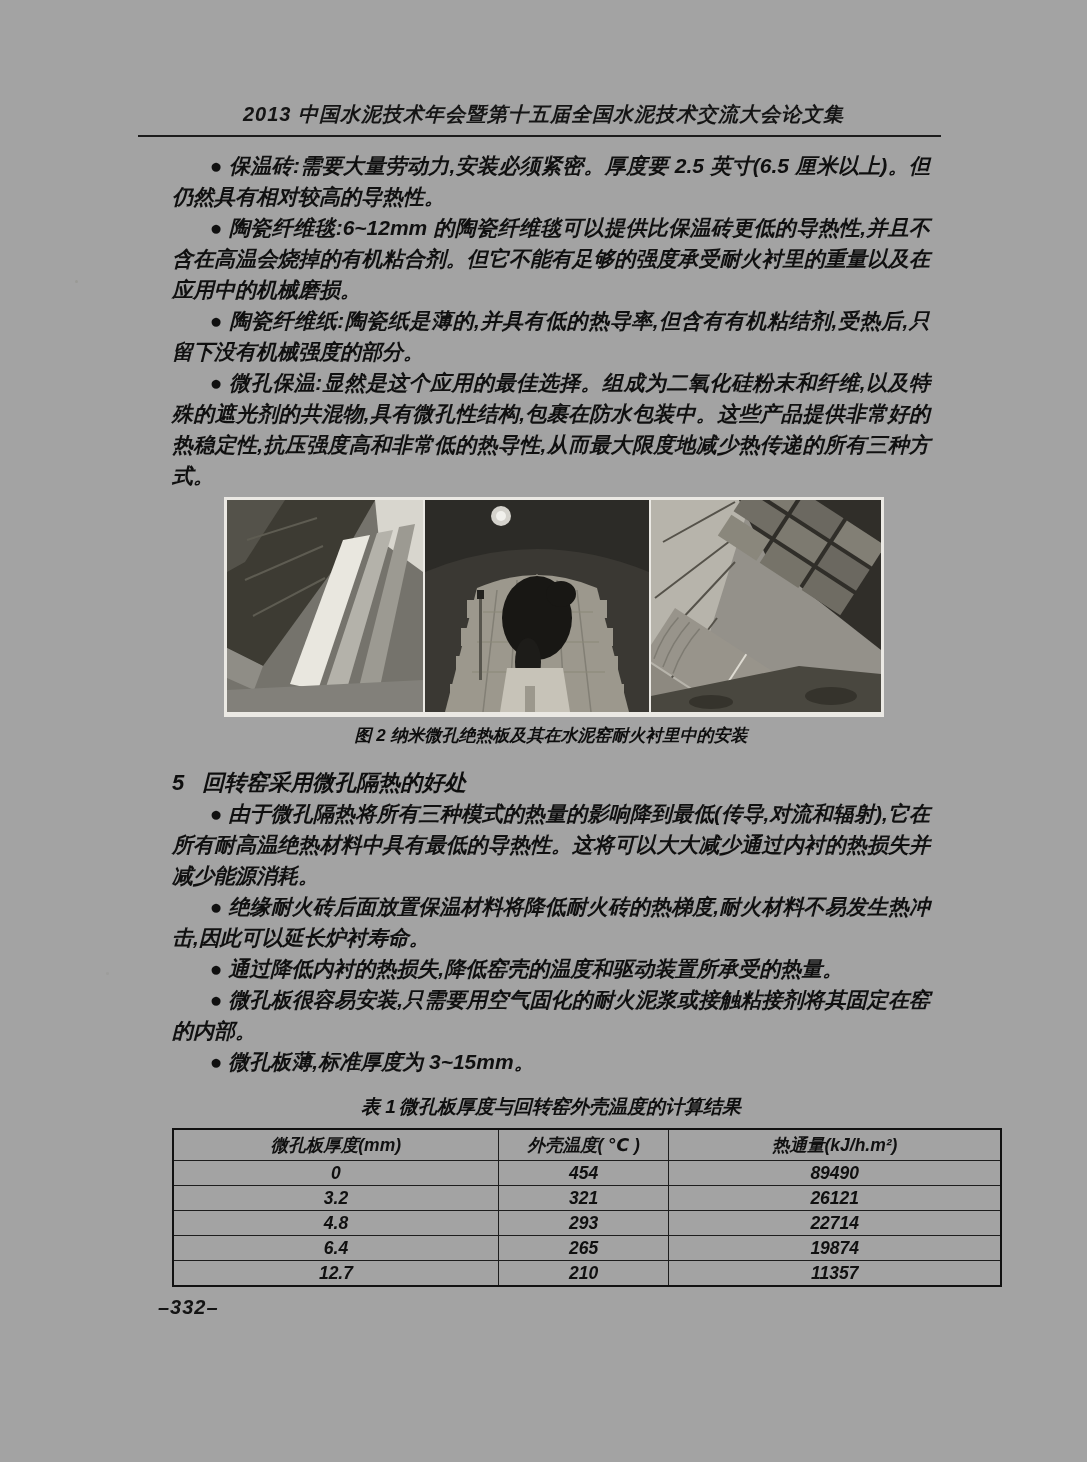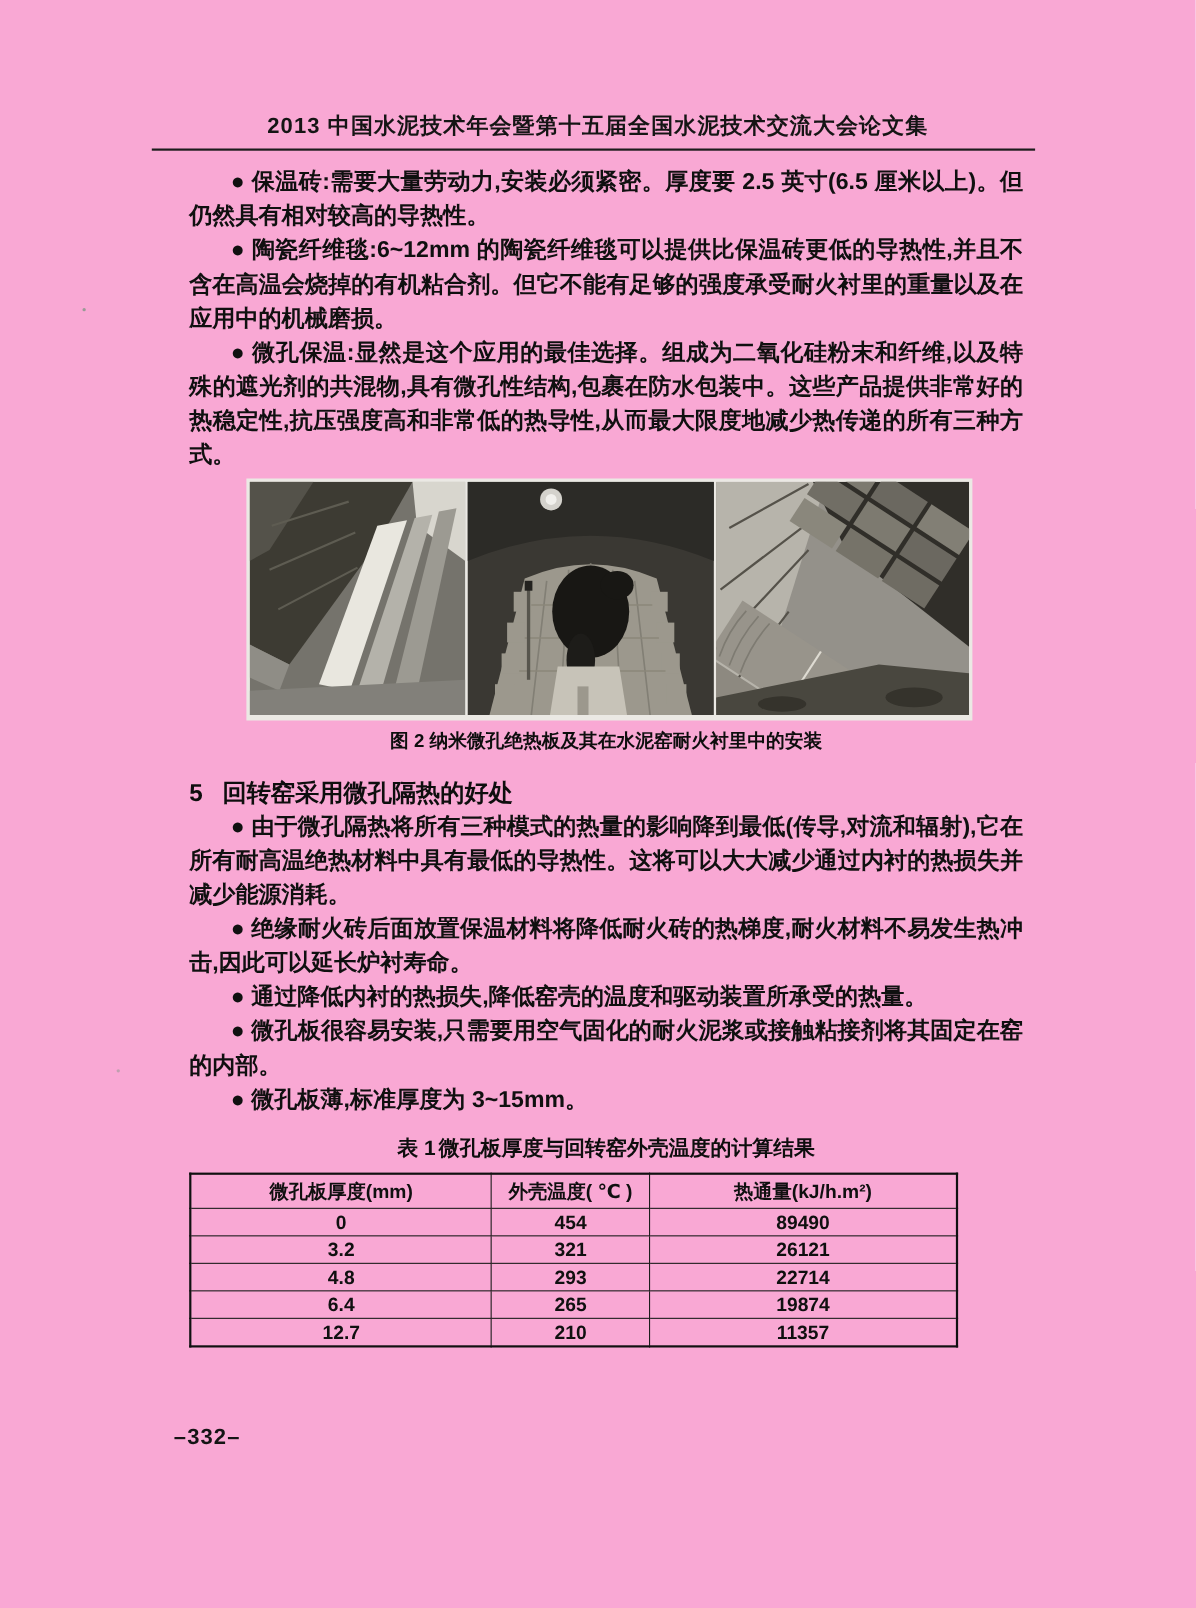--- a/index.html
+++ b/index.html
@@ -1,21 +1,21 @@
 <!DOCTYPE html>
 <html><head>
 <meta charset="utf-8">
 <style>
   html,body{margin:0;padding:0;}
   body{
     width:1087px;height:1462px;position:relative;background:#ffffff;
     font-family:"Liberation Sans","DejaVu Sans",sans-serif;color:#111;
     overflow:hidden;
   }
-  .page{position:absolute;inset:0;background:#f9a8d4;}
+  .page{position:absolute;inset:0;background:#a3a3a3;font-style:italic;}
   .header-title{
     position:absolute;top:101px;left:0;width:100%;text-align:center;
     font-size:20px;font-weight:700;letter-spacing:1px;color:#151515;
   }
   .header-rule{
     position:absolute;top:135px;left:138px;width:803px;height:2px;background:#1c1c1c;
   }
   .content{
     position:absolute;top:150px;left:172px;width:758px;
   }
@@ -33,21 +33,21 @@
   }
   .section-heading{
     margin-top:21px;font-size:22px;font-weight:700;color:#0e0e0e;display:flex;gap:18px;
     line-height:30px;
   }
   .table-title{
     margin-top:18px;text-align:center;font-size:19px;font-weight:700;color:#0e0e0e;
     display:flex;justify-content:center;gap:3px;line-height:24px;
   }
   table.results{
-    margin-top:9px;width:699px;border-collapse:collapse;table-layout:fixed;
+    margin-top:9px;width:830px;border-collapse:collapse;table-layout:fixed;
     border:2.5px solid #111;
   }
   table.results th, table.results td{
     border:1.5px solid #1d1d1d;text-align:center;vertical-align:middle;
     font-size:17.5px;color:#101010;padding:0;
   }
   table.results th{height:30px;font-weight:700;}
   table.results td{height:24px;font-weight:600;}
   .page-number{
     position:absolute;top:1296px;left:158px;font-size:20px;font-weight:700;color:#141414;
@@ -62,20 +62,21 @@
 
 <div class="page">
 
   <div class="header-title">2013 中国水泥技术年会暨第十五届全国水泥技术交流大会论文集</div>
   <div class="header-rule"></div>
 
   <div class="content">
 
     <p class="para">● 保温砖:需要大量劳动力,安装必须紧密。厚度要 2.5 英寸(6.5 厘米以上)。但仍然具有相对较高的导热性。</p>
     <p class="para">● 陶瓷纤维毯:6~12mm 的陶瓷纤维毯可以提供比保温砖更低的导热性,并且不含在高温会烧掉的有机粘合剂。但它不能有足够的强度承受耐火衬里的重量以及在应用中的机械磨损。</p>
+    <p class="para">● 陶瓷纤维纸:陶瓷纸是薄的,并具有低的热导率,但含有有机粘结剂,受热后,只留下没有机械强度的部分。</p>
     <p class="para">● 微孔保温:显然是这个应用的最佳选择。组成为二氧化硅粉末和纤维,以及特殊的遮光剂的共混物,具有微孔性结构,包裹在防水包装中。这些产品提供非常好的热稳定性,抗压强度高和非常低的热导性,从而最大限度地减少热传递的所有三种方式。</p>
 
     <div class="figure-wrap">
 
       <svg class="photo" width="196" height="212" viewBox="0 0 196 212" preserveAspectRatio="none">
         <rect width="196" height="212" fill="#75736c"></rect>
         <polygon points="148,0 196,0 196,72 152,40" fill="#d8d6ce"></polygon>
         <polygon points="0,0 148,0 116,56 36,166 0,148" fill="#3d3b33"></polygon>
         <polygon points="0,0 58,0 18,62 0,72" fill="#54524a"></polygon>
         <path d="M20,40 L90,18 M18,80 L96,46 M26,116 L98,78" stroke="#5e5c52" stroke-width="2" fill="none"></path>

